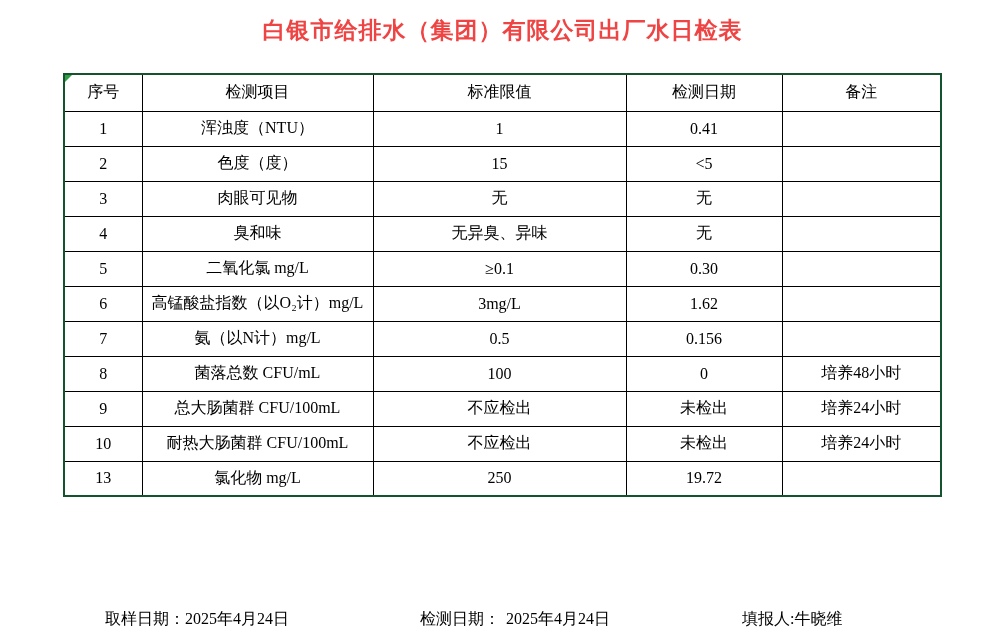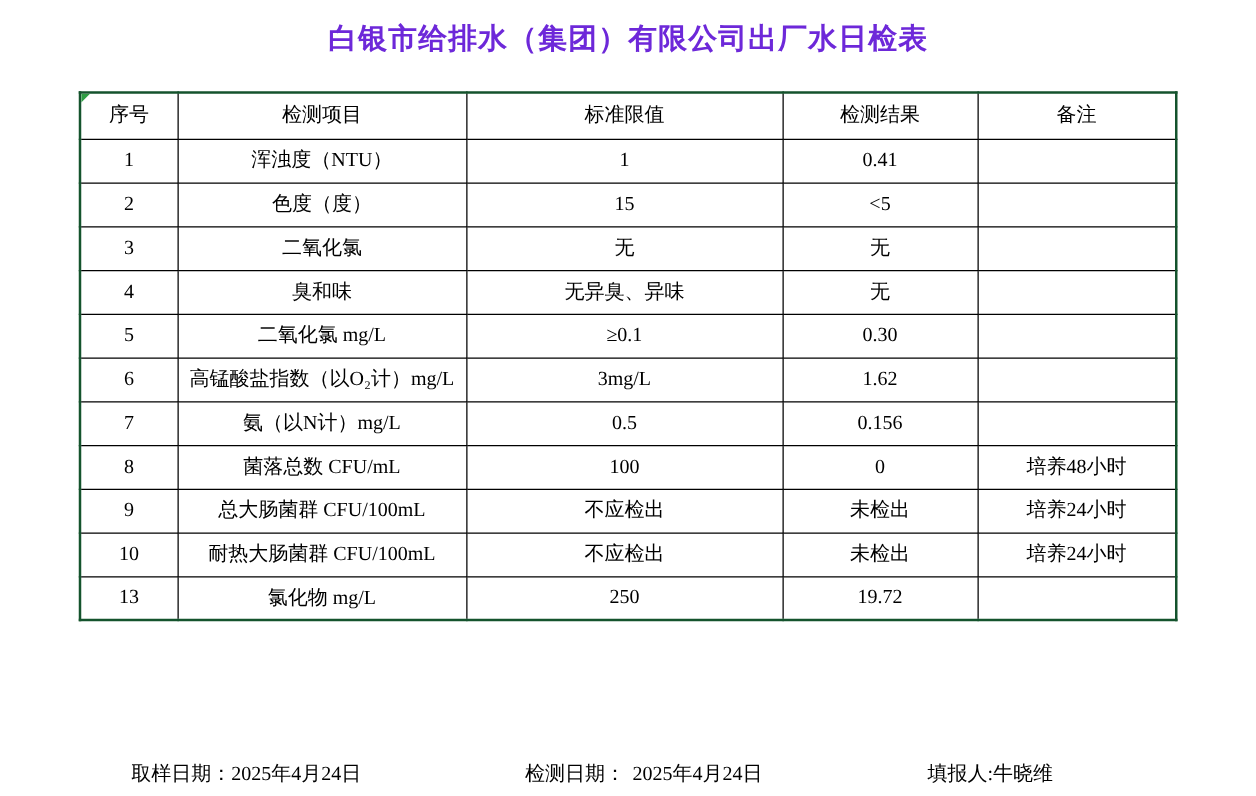--- a/index.html
+++ b/index.html
@@ -13,21 +13,21 @@
   }
   .page { position: relative; width: 1005px; height: 637px; background: #fff; }
 
   .title {
     margin: 15px 0 0 0;
     padding: 0;
     text-align: center;
     font-size: 23px;
     line-height: 32px;
     font-weight: bold;
-    color: #6d28d9;
+    color: #ef4444;
     letter-spacing: 1px;
   }
 
   table.report-table {
     position: absolute;
     left: 63px;
     top: 58px;
     width: 877px;
     border-collapse: collapse;
     table-layout: fixed;
@@ -89,21 +89,21 @@
           <span class="corner-triangle"></span>
           <span>序号</span>
         </th>
         <th>
           <span>检测项目</span>
         </th>
         <th>
           <span>标准限值</span>
         </th>
         <th>
-          <span>检测结果</span>
+          <span>检测日期</span>
         </th>
         <th>
           <span>备注</span>
         </th>
       </tr>
     </thead>
     <tbody id="table-body">
         <tr>
           <td>1</td>
           <td>浑浊度（NTU）</td>
@@ -113,21 +113,21 @@
         </tr>
         <tr>
           <td>2</td>
           <td>色度（度）</td>
           <td>15</td>
           <td>&lt;5</td>
           <td></td>
         </tr>
         <tr>
           <td>3</td>
-          <td>二氧化氯</td>
+          <td>肉眼可见物</td>
           <td>无</td>
           <td>无</td>
           <td></td>
         </tr>
         <tr>
           <td>4</td>
           <td>臭和味</td>
           <td>无异臭、异味</td>
           <td>无</td>
           <td></td>

